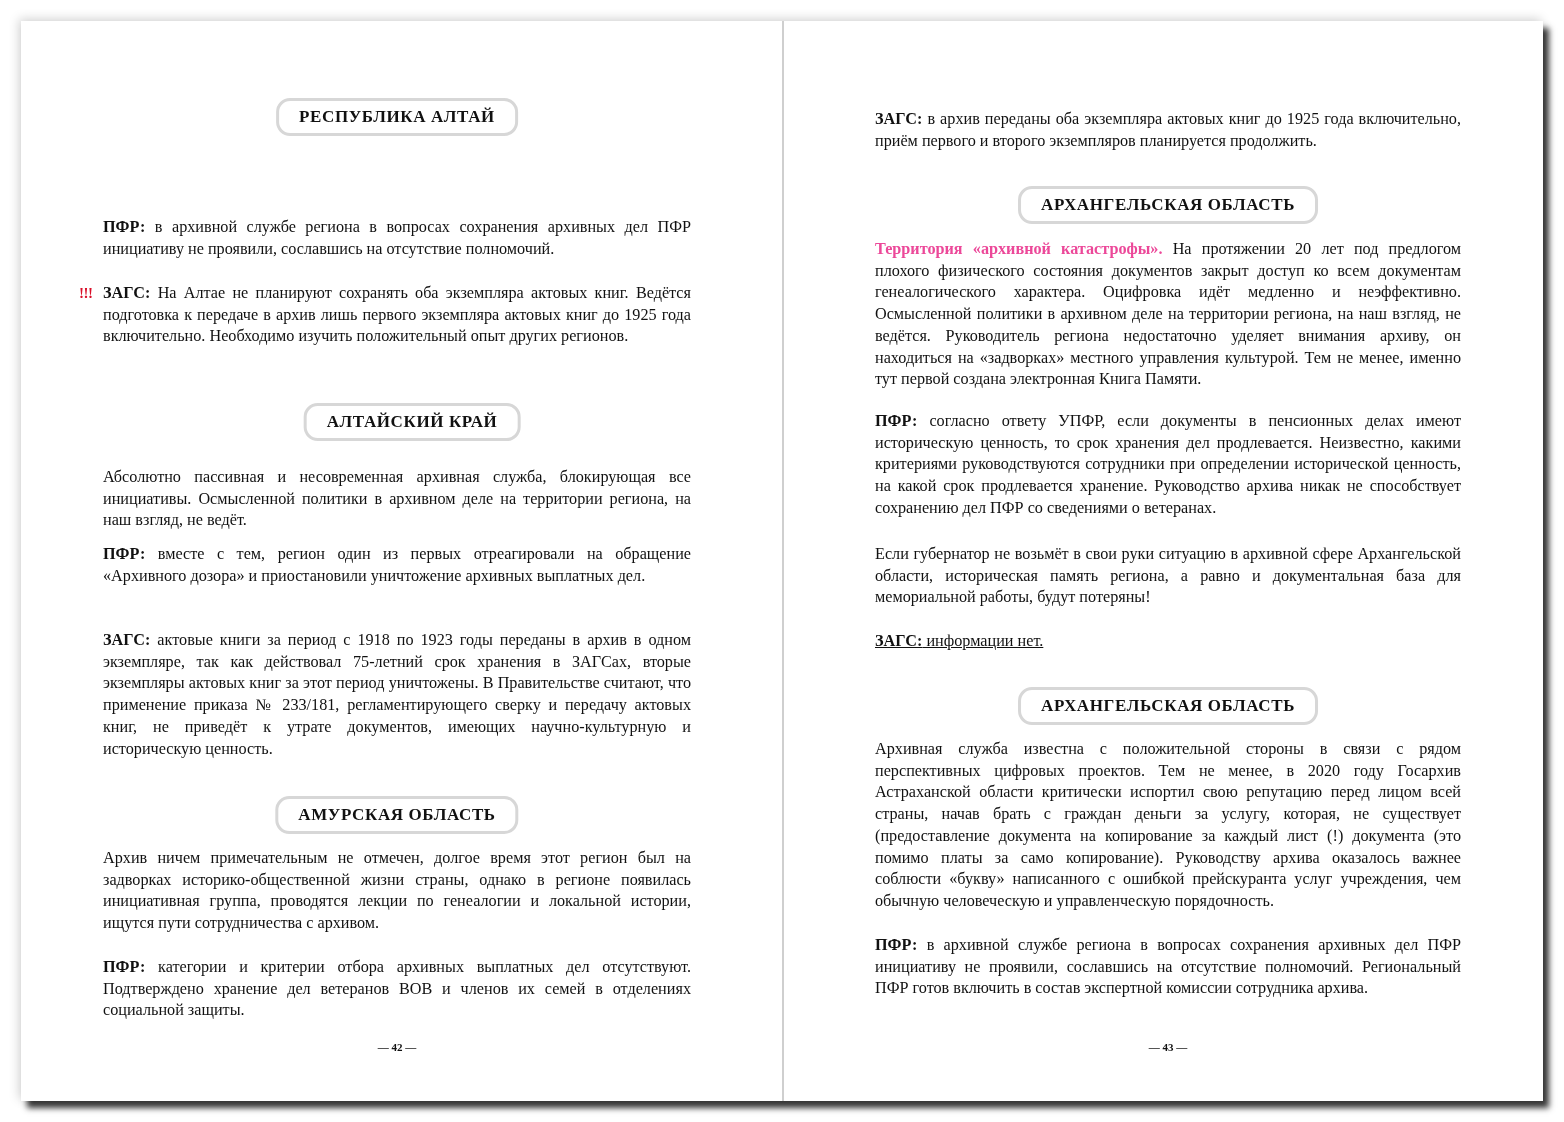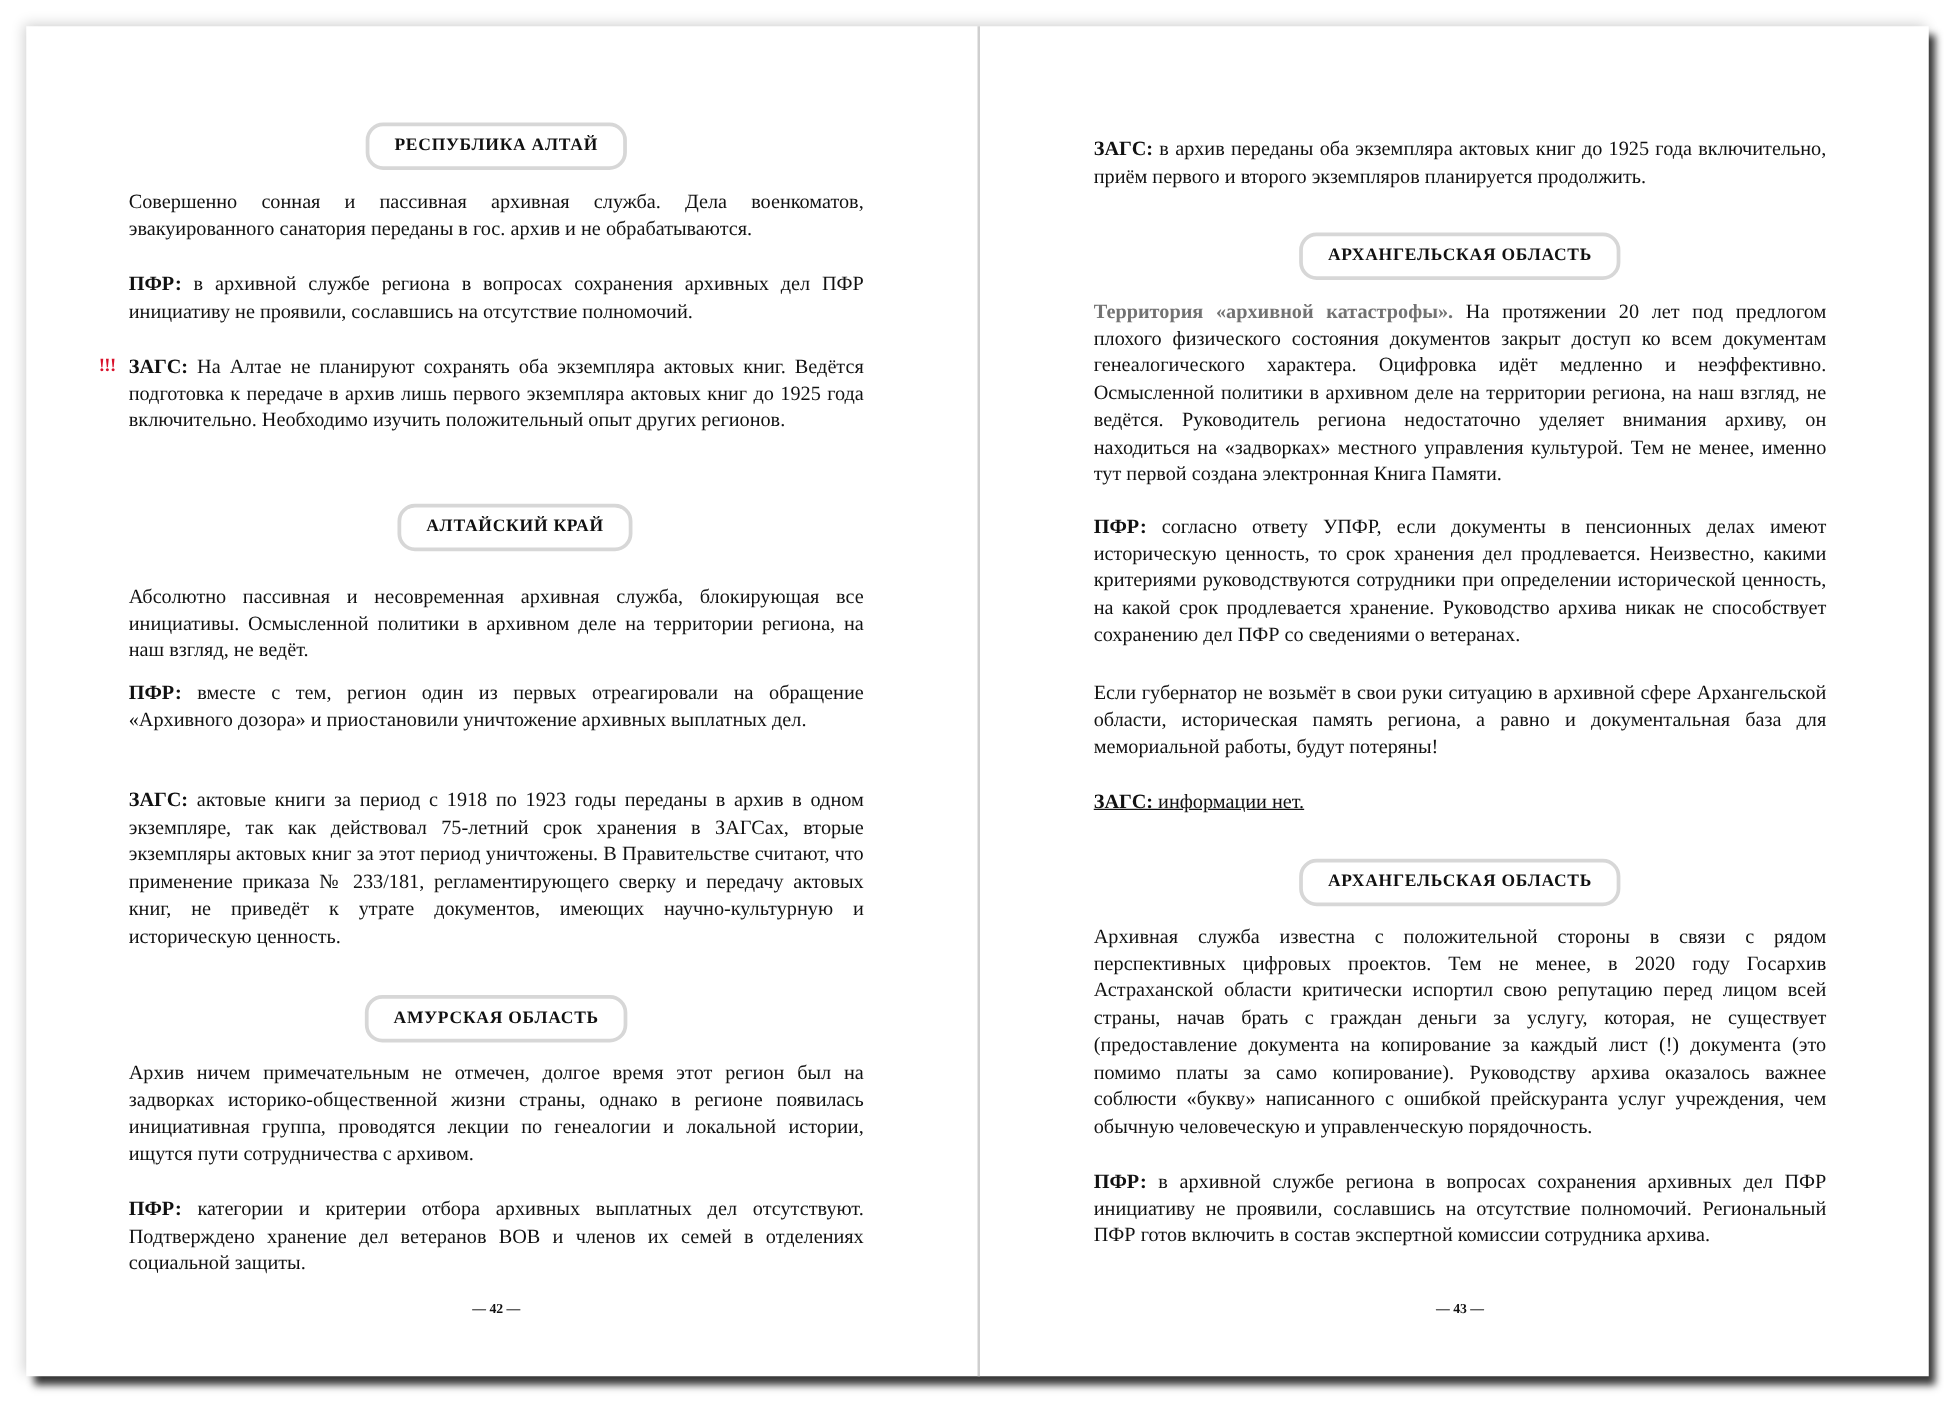--- a/index.html
+++ b/index.html
@@ -36,35 +36,35 @@
     position: absolute;
     left: 50%;
     transform: translateX(-50%);
     height: 38px;
     padding: 0 20px;
     border: 3px solid #d7d7d7;
     border-radius: 14px;
     background: #ffffff;
     display: flex; align-items: center; justify-content: center;
     font-weight: bold;
-    font-size: 14px;
+    font-size: 17px;
     letter-spacing: 0.6px;
     white-space: nowrap;
     box-sizing: border-box;
   }
   .para {
     position: absolute;
     left: 0; right: 0;
     font-size: 16.2px;
     line-height: 21.7px;
     text-align: justify;
     hyphens: manual;
   }
   .lbl { font-weight: bold; }
-  .red { color: #737373; font-weight: bold; }
+  .red { color: #ec4899; font-weight: bold; }
   .alert {
     position: absolute;
     left: -24px; top: 0;
     color: #d9102a;
     font-weight: bold;
     font-size: 15px;
     letter-spacing: -0.5px;
   }
   .pagenum {
     position: absolute;
@@ -76,23 +76,20 @@
 </style>
 </head>
 <body>
 
 <div class="spread">
   <div class="spine"></div>
 
   <div class="page left">
     <div class="head-box" style="top:77px;">РЕСПУБЛИКА АЛТАЙ</div>
 
-    <div class="para" style="top:130px;">
-      <span>Совершенно сонная и пассивная архивная служба. Дела военкоматов, эвакуированного санатория переданы в гос. архив и не обрабатываются.</span>
-    </div>
     <div class="para" style="top:196px;">
       <span class="lbl">ПФР:</span><span> в архивной службе региона в вопросах сохранения архивных дел ПФР инициативу не проявили, сославшись на отсутствие полномочий.</span>
     </div>
     <div class="para" style="top:262px;">
       <span class="alert">!!!</span>
       <span class="lbl">ЗАГС:</span><span> На Алтае не планируют сохранять оба экземпляра актовых книг. Ведётся подготовка к передаче в архив лишь первого экземпляра актовых книг до 1925 года включительно. Необходимо изучить положительный опыт других регионов.</span>
     </div>
 
     <div class="head-box" style="top:382px;margin-left:15px;">АЛТАЙСКИЙ КРАЙ</div>
 

